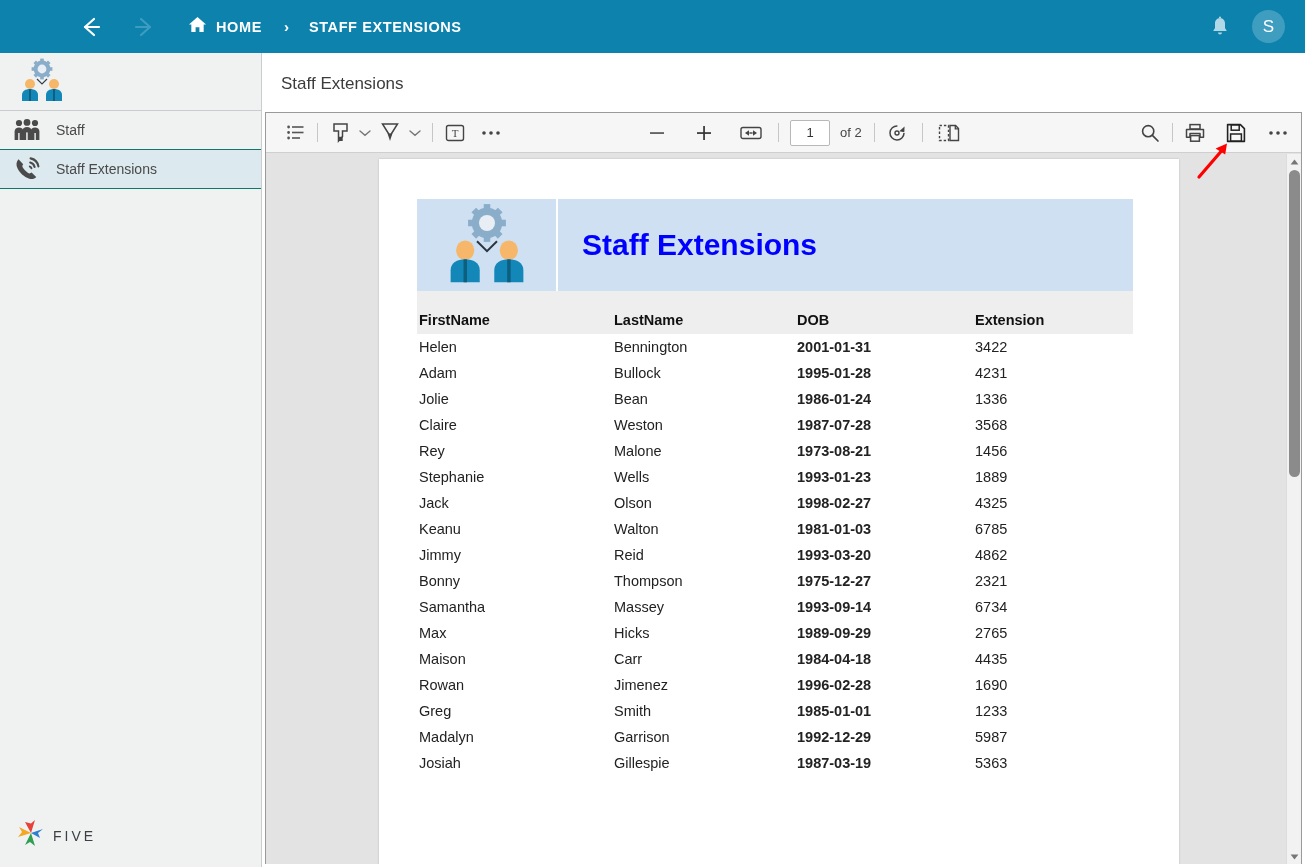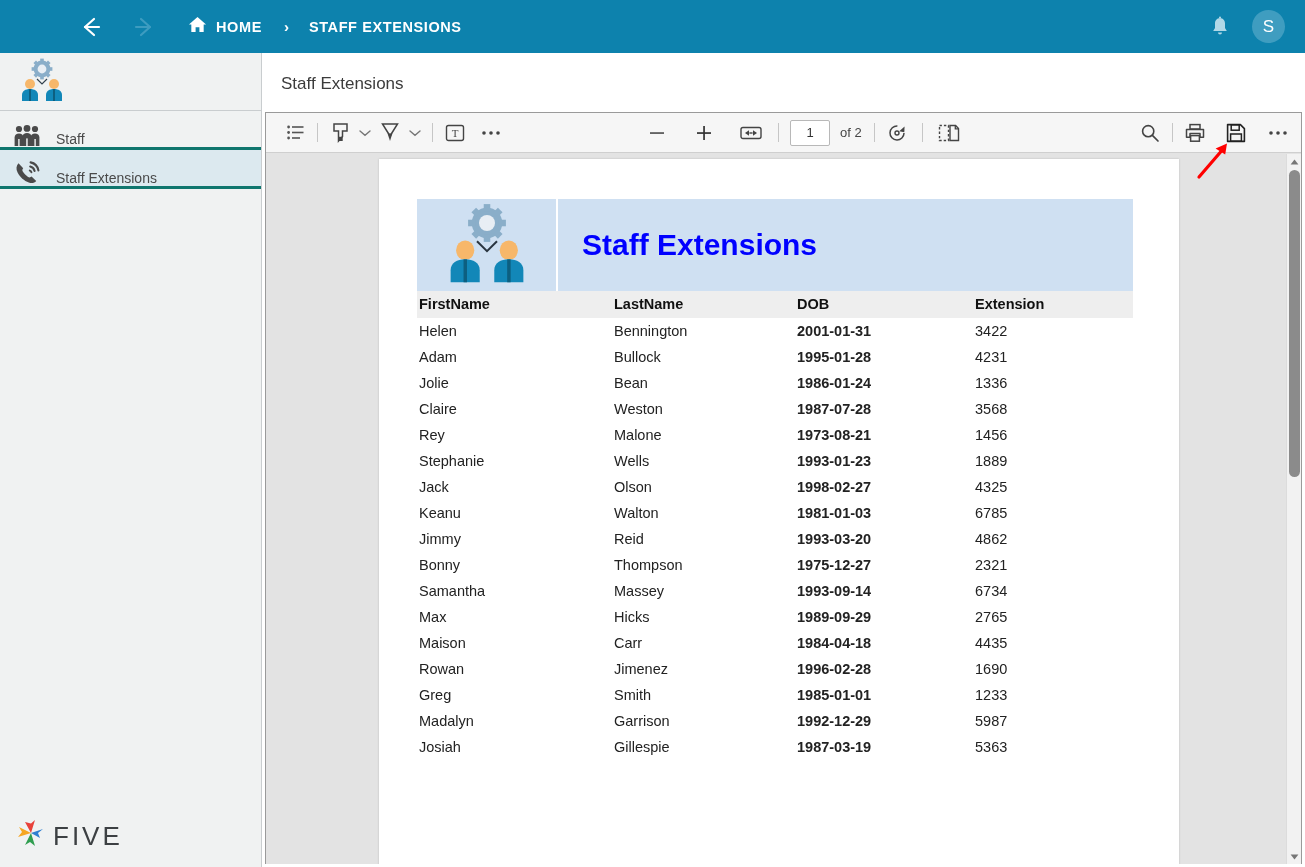--- a/index.html
+++ b/index.html
@@ -38,28 +38,28 @@
   
   .sidebar {
     position:absolute; left:0; top:53px; width:262px; height:814px;
     background:#f0f2f2; border-right:1px solid #c9cdcf;
   }
   .side-logo {
     height:58px; border-bottom:1px solid #c9cdcf;
     display:flex; align-items:center; padding-left:18px;
   }
   .side-item {
-    height:39px; display:flex; align-items:flex-end; padding-left:14px;
-    border-bottom:3px solid #0f766e; cursor:pointer;
+    height:39px; display:flex; align-items:center; padding-left:14px;
+    border-bottom:1px solid #0f766e; cursor:pointer;
   }
   .side-item.sel { background:#dce9ef; }
   .side-ico { width:38px; display:flex; align-items:center; justify-content:flex-start; }
   .side-label { font-size:14px; color:#4a4a4a; margin-left:4px; }
   .five-logo { position:absolute; left:16px; bottom:14px; display:flex; align-items:center; }
-  .five-word { font-size:26px; letter-spacing:3px; color:#3c4043; margin-left:7px; font-weight:400; }
+  .five-word { font-size:14px; letter-spacing:3px; color:#3c4043; margin-left:7px; font-weight:400; }
 
   
   .main { position:absolute; left:262px; top:53px; width:1043px; height:814px; background:#fff; }
   .page-title {
     font-size:17px; color:#3c3c3c; padding:21px 0 0 19px;
   }
   .viewer {
     position:absolute; left:3px; top:59px; width:1037px; height:752px;
     border:1px solid #9a9a9a; background:#e3e3e3;
   }
@@ -87,21 +87,21 @@
   .rpt-header {
     position:absolute; left:38px; top:40px; width:716px; height:92px;
     background:#cfe0f2; display:flex; align-items:center;
   }
   .rpt-ico-box { width:141px; height:92px; border-right:2px solid #fff; display:flex; align-items:center; justify-content:center; }
   .rpt-title { font-size:30px; font-weight:bold; color:#0000ff; margin-left:24px; }
   .tbl { position:absolute; left:38px; top:132px; width:716px; }
   .tbl table { border-collapse:collapse; width:100%; }
   .tbl th {
     background:#eeeeee; text-align:left; font-size:14.5px; color:#111;
-    font-weight:bold; padding:5px 0 6px 0; height:25px;
+    font-weight:bold; padding:21px 0 6px 0; height:25px;
   }
   .tbl td { font-size:14.5px; color:#222; padding:0; height:26px; }
   .c1 { width:197px; padding-left:2px !important; }
   .c2 { width:183px; }
   .c3 { width:178px;font-weight:bold; }
   .c4 { width:158px; }
 
   
   .vscroll {
     position:absolute; right:0; top:41px; width:15px; height:710px;

